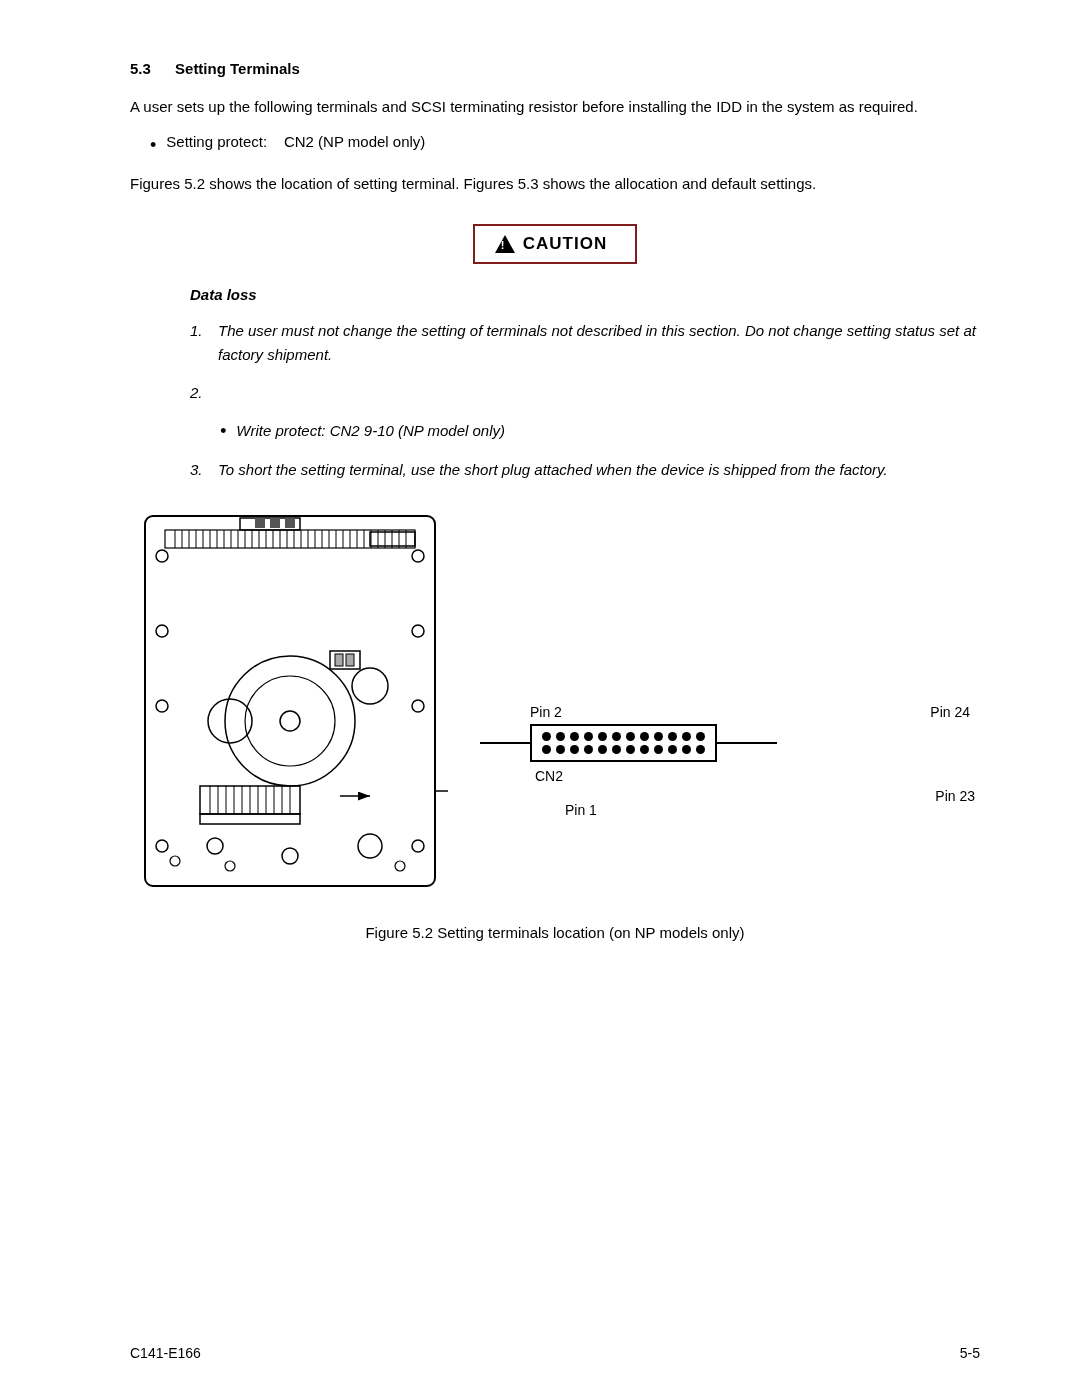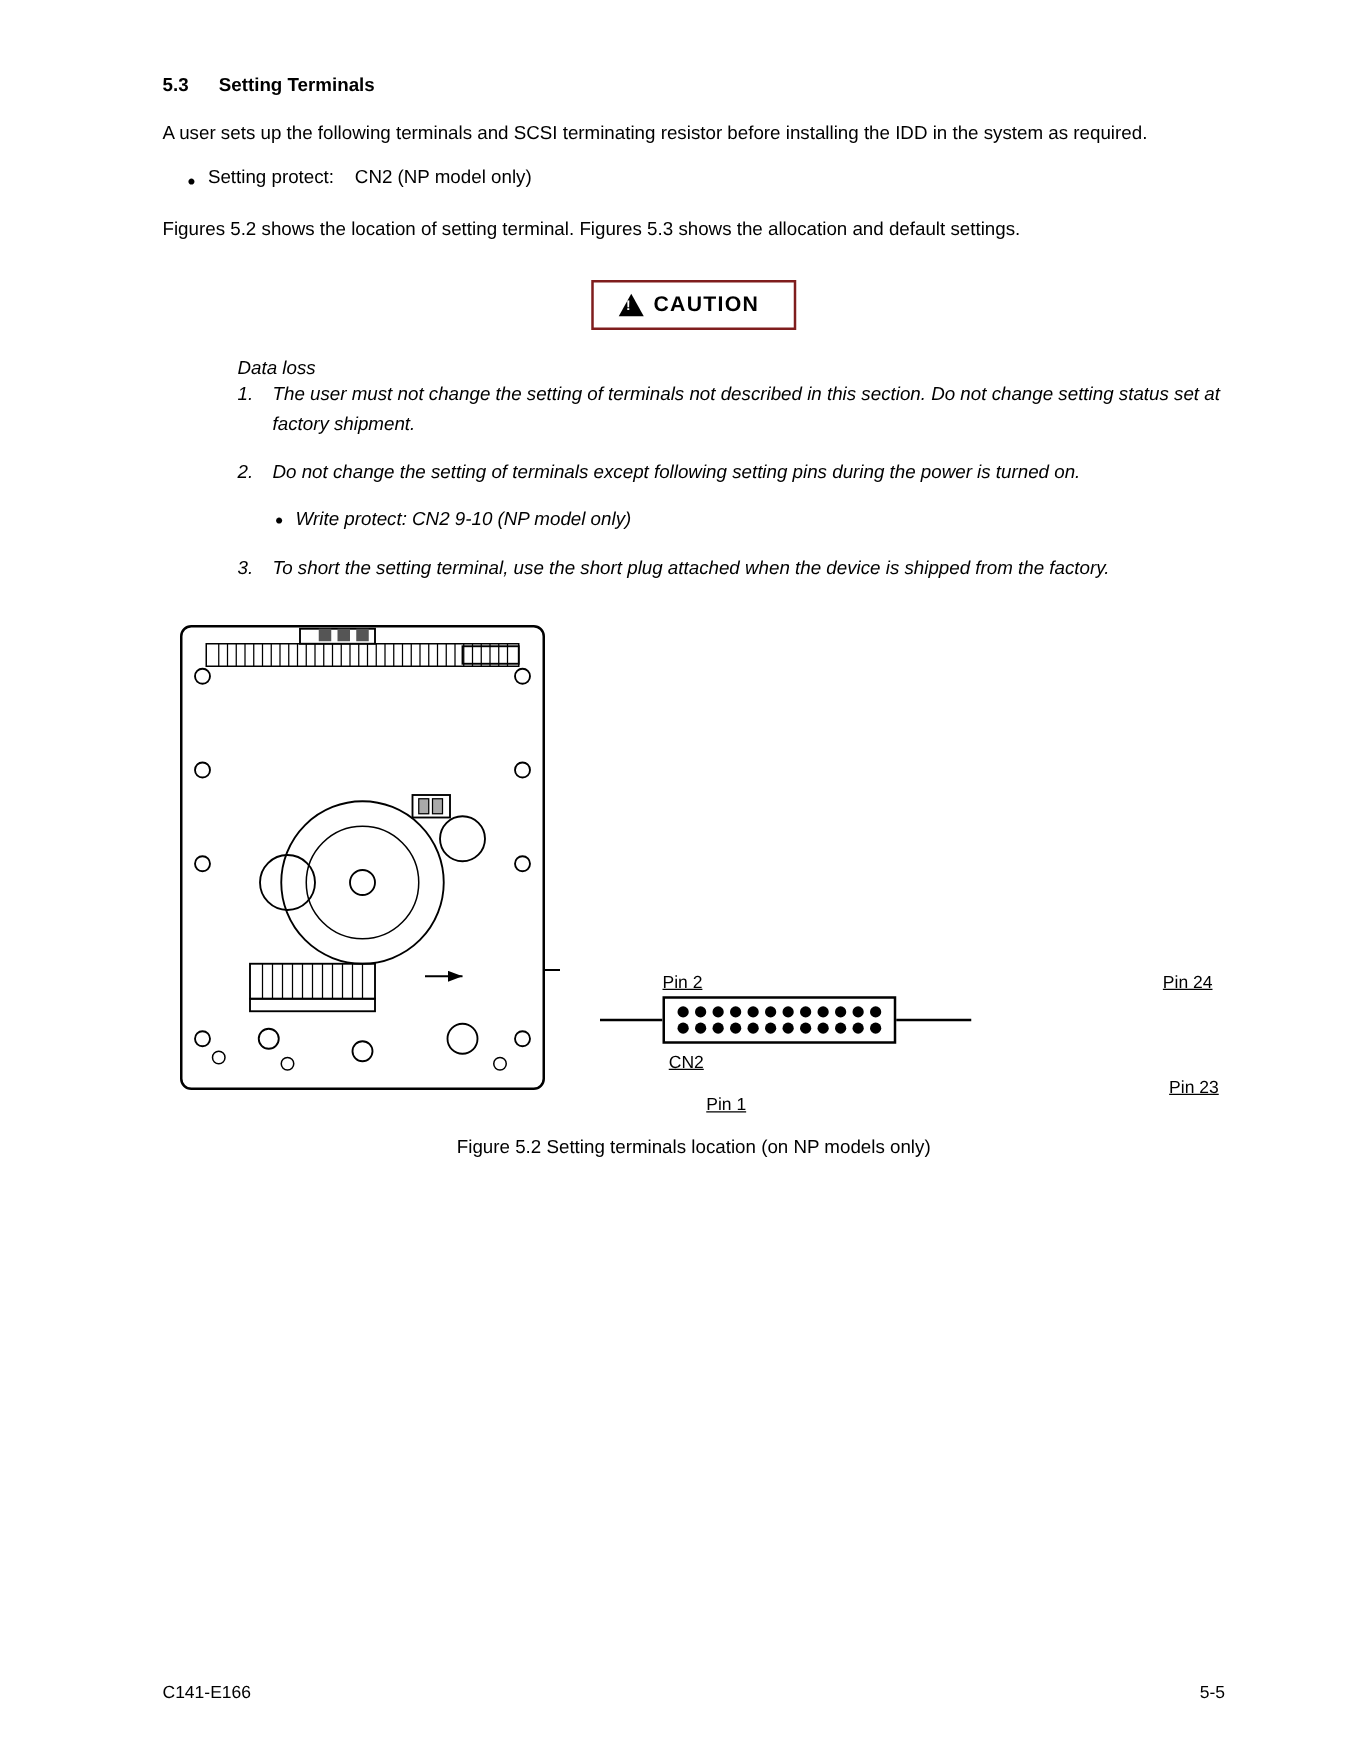--- a/index.html
+++ b/index.html
@@ -72,21 +72,22 @@
       font-size: 11px;
       font-weight: bold;
       color: #fff;
     }
     .caution-section {
       padding-left: 60px;
       margin-bottom: 18px;
     }
     .caution-title {
       font-style: italic;
-      margin-bottom: 1px;
+      margin-bottom: 16px;
+      font-weight: bold;
     }
     .caution-item {
       font-style: italic;
       margin-bottom: 14px;
       line-height: 1.6;
       display: flex;
       gap: 10px;
     }
     .caution-num {
       min-width: 18px;
@@ -95,23 +96,22 @@
       display: flex;
       padding-left: 30px;
       font-style: italic;
       margin-bottom: 14px;
       line-height: 1.6;
     }
     .figure-area {
       display: flex;
       margin-top: 24px;
       margin-bottom: 18px;
-      align-items: flex-end;
+      align-items: center;
       gap: 30px;
-      text-decoration: underline;
     }
     .hdd-diagram {
       width: 320px;
       height: 400px;
       flex-shrink: 0;
     }
     .connector-diagram {
       flex: 1;
       padding-top: 110px;
     }
@@ -162,21 +162,20 @@
   <div class="caution-section">
     <p class="caution-title">Data loss</p>
 
     <div class="caution-item">
       <span class="caution-num">1.</span>
       <span>The user must not change the setting of terminals not described in this section.  Do not change setting status set at factory shipment.</span>
     </div>
 
     <div class="caution-item">
       <span class="caution-num">2.</span>
-      <span>Do not change the setting of terminals except following setting pins during the power is turned on.</span>
     </div>
 
     <div class="caution-sub-bullet">
       <span class="bullet-dot" style="margin-right:10px;">•</span>
       <span>Write protect:  CN2  9-10 (NP model only)</span>
     </div>
 
     <div class="caution-item">
       <span class="caution-num">3.</span>
       <span>To short the setting terminal, use the short plug attached when the device is shipped from the factory.</span>

